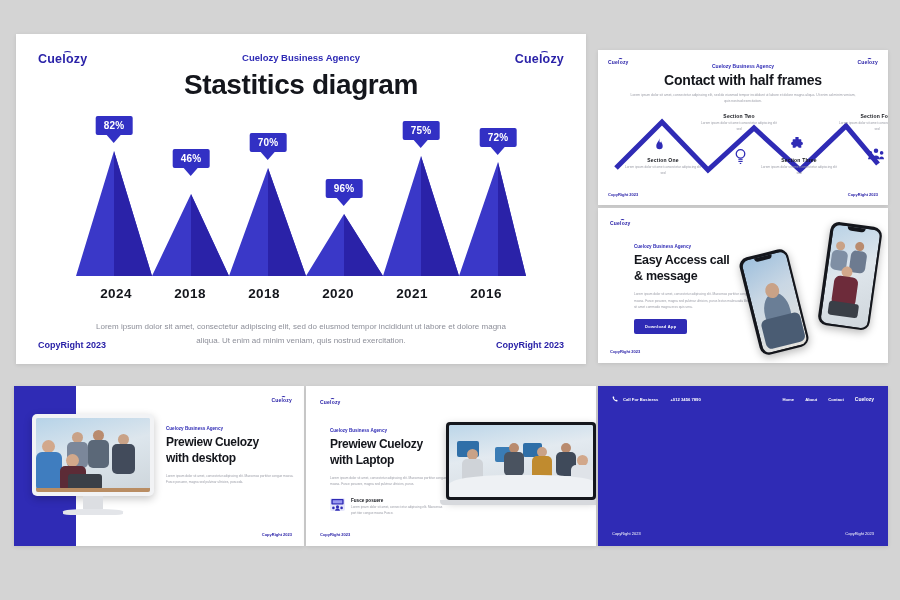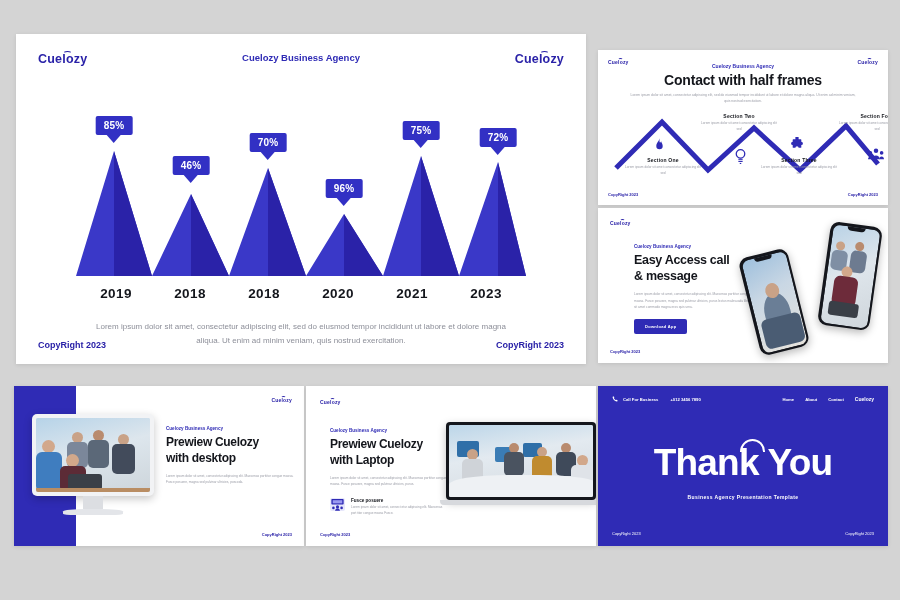--- a/index.html
+++ b/index.html
@@ -173,42 +173,43 @@
       <span>Cuelozy</span>
       <span class="arc" style="width:7px;height:4px;left:25px;top:-1px;"></span>
     </div>
     <div class="logo logo-r">
       <span>Cuelozy</span>
       <span class="arc" style="width:7px;height:4px;left:25px;top:-1px;"></span>
     </div>
 
     <div class="hdr">
       <div class="eyebrow">Cuelozy Business Agency</div>
+      <div class="title">Stastitics diagram</div>
     </div>
 
     <div class="chartwrap">
       <svg class="mountains" width="450" height="152" viewBox="0 0 450 152">
 
         <polygon points="0,150 38,150 38,150" fill="#3a38c8"></polygon>
 
         <path d="M0,150 L38,25 L76,150 L115,68 L153,150 L192,42 L230,150 L268,88 L307,150 L345,30 L383,150 L422,36 L450,150 Z" fill="#3a38c8"></path>
 
         <path d="M38,25 L76,150 L38,150 Z" fill="#2a22a8"></path>
         <path d="M115,68 L153,150 L115,150 Z" fill="#2a22a8"></path>
         <path d="M192,42 L230,150 L192,150 Z" fill="#2a22a8"></path>
         <path d="M268,88 L307,150 L268,150 Z" fill="#2a22a8"></path>
         <path d="M345,30 L383,150 L345,150 Z" fill="#2a22a8"></path>
         <path d="M422,36 L450,150 L422,150 Z" fill="#2a22a8"></path>
       </svg>
 
       <div class="callout" style="left:98px;top:-10px;">
-        <div class="box">85%</div>
-        <div class="tail"></div>
-      </div>
-      <div class="callout" style="left:175px;top:30px;">
+        <div class="box">82%</div>
+        <div class="tail"></div>
+      </div>
+      <div class="callout" style="left:175px;top:23px;">
         <div class="box">46%</div>
         <div class="tail"></div>
       </div>
       <div class="callout" style="left:252px;top:7px;">
         <div class="box">70%</div>
         <div class="tail"></div>
       </div>
       <div class="callout" style="left:328px;top:53px;">
         <div class="box">96%</div>
         <div class="tail"></div>
@@ -217,26 +218,26 @@
         <div class="box">75%</div>
         <div class="tail"></div>
       </div>
       <div class="callout" style="left:482px;top:2px;">
         <div class="box">72%</div>
         <div class="tail"></div>
       </div>
     </div>
 
     <div class="xaxis">
-      <div class="tick">2019</div>
+      <div class="tick">2024</div>
       <div class="tick">2018</div>
       <div class="tick">2018</div>
       <div class="tick">2020</div>
       <div class="tick">2021</div>
-      <div class="tick">2023</div>
+      <div class="tick">2016</div>
     </div>
 
     <div class="para">Lorem ipsum dolor sit amet, consectetur adipiscing elit, sed do eiusmod tempor incididunt ut labore et dolore magna aliqua. Ut enim ad minim veniam, quis nostrud exercitation.</div>
     <div class="copy foot-l">CopyRight 2023</div>
     <div class="copy foot-r">CopyRight 2023</div>
   </div>
 
   <div class="slide shadow" id="s2">
     <div class="logo logo-l">
       <span>Cuelozy</span>
@@ -458,25 +459,18 @@
         <a href="#">Home</a>
         <a href="#">About</a>
         <a href="#">Contact</a>
         <span class="logo-w">
           <span>Cuelozy</span>
           <span class="arc" style="width:3px;height:2px;left:10px;top:-1px;border-top-color:#fff;"></span>
         </span>
       </div>
     </div>
 
-    <div class="center">
-      <div class="big">
-        <span>Thank You</span>
-        <span class="bigarc"></span>
-      </div>
-      <div class="tag">Business Agency Presentation Template</div>
-    </div>
 
     <div class="foot-l">CopyRight 2023</div>
     <div class="foot-r">CopyRight 2023</div>
   </div>
 
 </div>
 
 </body></html>

